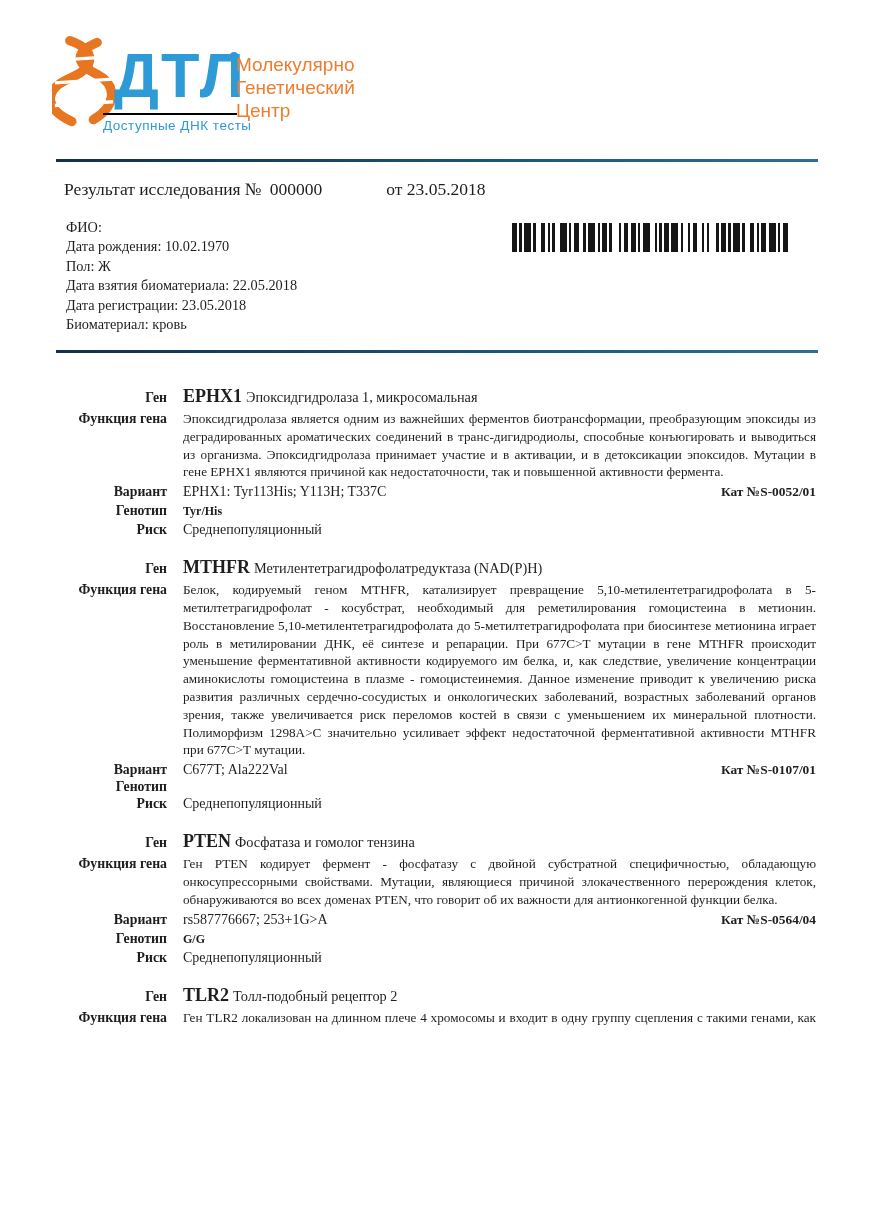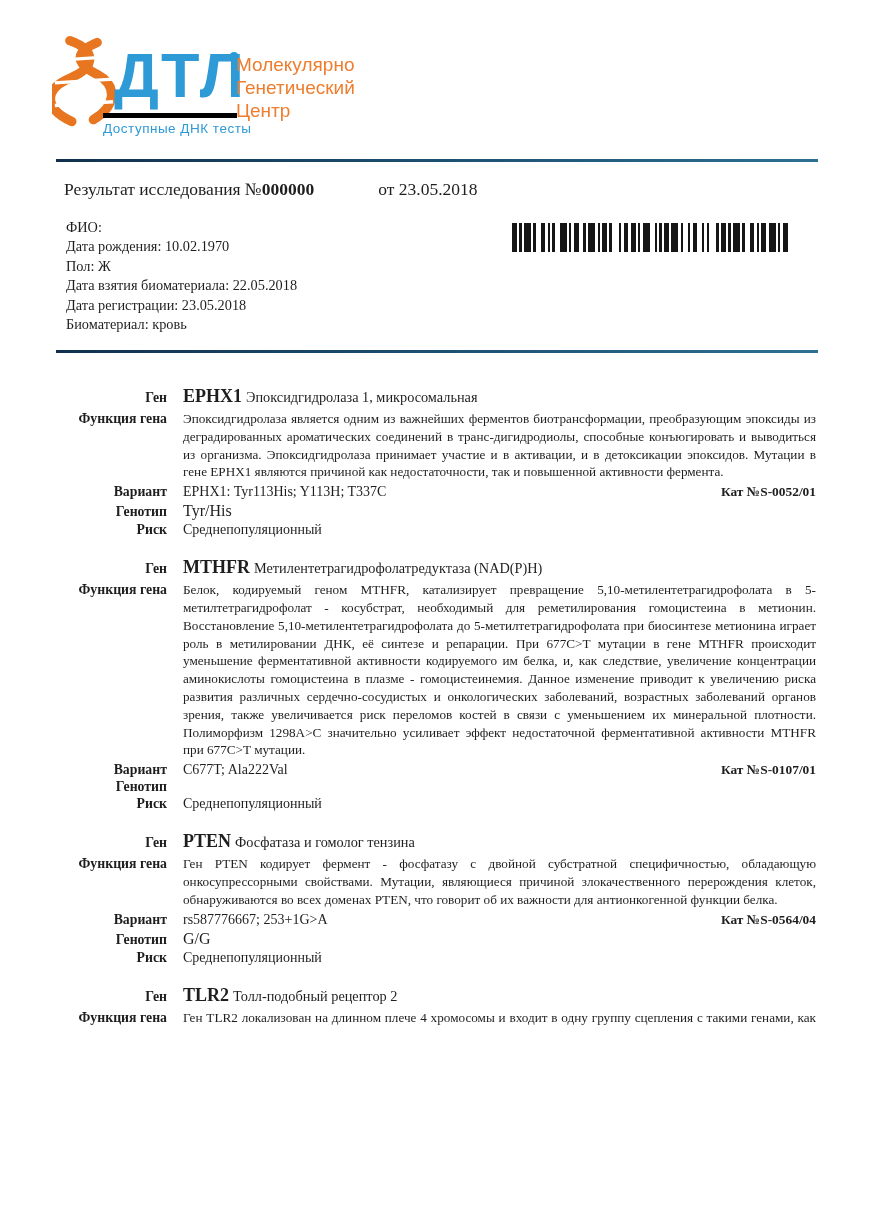--- a/index.html
+++ b/index.html
@@ -5,35 +5,35 @@
   html,body{margin:0;padding:0;background:#ffffff;}
   .page{position:relative;width:869px;height:1025px;background:#fff;overflow:hidden;
         font-family:"Liberation Serif",serif;color:#1e1e1e;}
 
   
   .dna-svg{position:absolute;left:52px;top:35px;}
   .dtl{position:absolute;left:114px;top:42px;font-family:"Liberation Sans",sans-serif;
        font-weight:bold;font-size:63px;line-height:66px;letter-spacing:2px;}
   .reg-circle{position:absolute;left:229px;top:52px;width:6px;height:6px;border:2px solid #2E9BD6;
        border-radius:50%;}
-  .dtl-sub{position:absolute;left:103px;top:113px;width:134px;border-top:5px solid #000000;
+  .dtl-sub{position:absolute;left:103px;top:113px;width:134px;border-top:2px solid #000000;
        padding-top:3px;font-family:"Liberation Sans",sans-serif;font-size:13.5px;
        letter-spacing:0.5px;white-space:nowrap;text-align:center;}
   .tagline{position:absolute;left:236px;top:53px;font-family:"Liberation Sans",sans-serif;
        font-size:19px;line-height:23px;}
 
   
   .rule{position:absolute;left:56px;width:762px;height:3px;
         background:linear-gradient(90deg,#12304e,#1d5374 55%,#2d7090);}
   .rule-top{top:159px;}
   .rule-mid{top:350px;}
 
   
   .report-title{position:absolute;left:64px;top:179px;font-size:17.5px;white-space:nowrap;}
-  .report-title .num{font-weight:bold;}
+  .report-title .num{font-weight:normal;margin-left:8px;}
   .report-title .date{margin-left:64px;}
 
   .patient{position:absolute;left:66px;top:218px;font-size:14.3px;line-height:19.4px;}
 
   .barcode{position:absolute;left:512px;top:223px;width:278px;height:29px;display:flex;}
   .barcode div{height:100%;flex:none;}
 
   
   .main{position:absolute;left:55px;top:368px;width:761px;}
   .row{display:flex;align-items:baseline;}
@@ -46,21 +46,21 @@
   .phen-row .val{font-weight:bold;font-size:15px;}
 
   .gene-block{margin-top:18px;}
   .gene-head .val{font-size:14.3px;line-height:20px;}
   .gene-symbol{font-weight:bold;font-size:18px;margin-right:4px;}
   .func-row{margin-top:3px;justify-content:space-between;}
   .func-row .val{font-size:13.2px;line-height:17.8px;text-align:justify;}
   .variant-row{margin-top:2px;}
   .variant-row .val{display:flex;justify-content:space-between;align-items:baseline;}
   .cat{font-weight:bold;font-size:13.4px;white-space:nowrap;margin-left:12px;}
-  .genotype-row .val{font-weight:normal;font-size:16px;line-height:20px;}
+  .genotype-row .val{font-weight:bold;font-size:12px;line-height:20px;}
   .risk-row .val{line-height:18px;}
 
   .footer{position:absolute;left:0;top:1167px;width:810px;font-size:13.5px;}
 </style>
 </head>
 <body>
 
 <div class="page">
 
   <svg class="dna-svg" width="64" height="94" viewBox="0 0 62 100">

